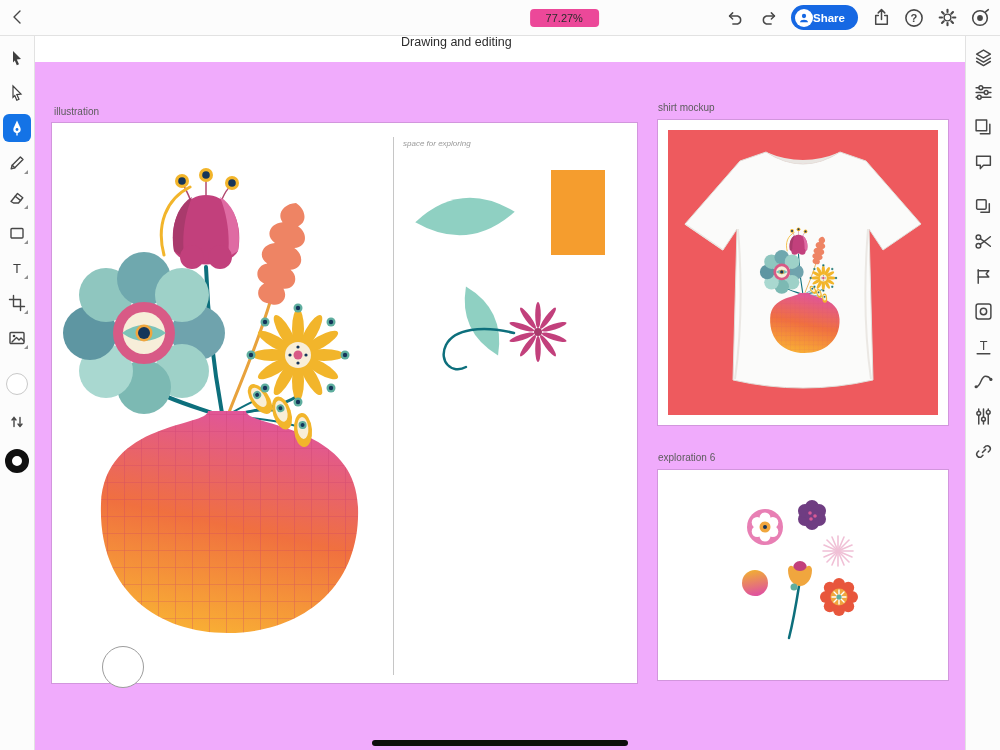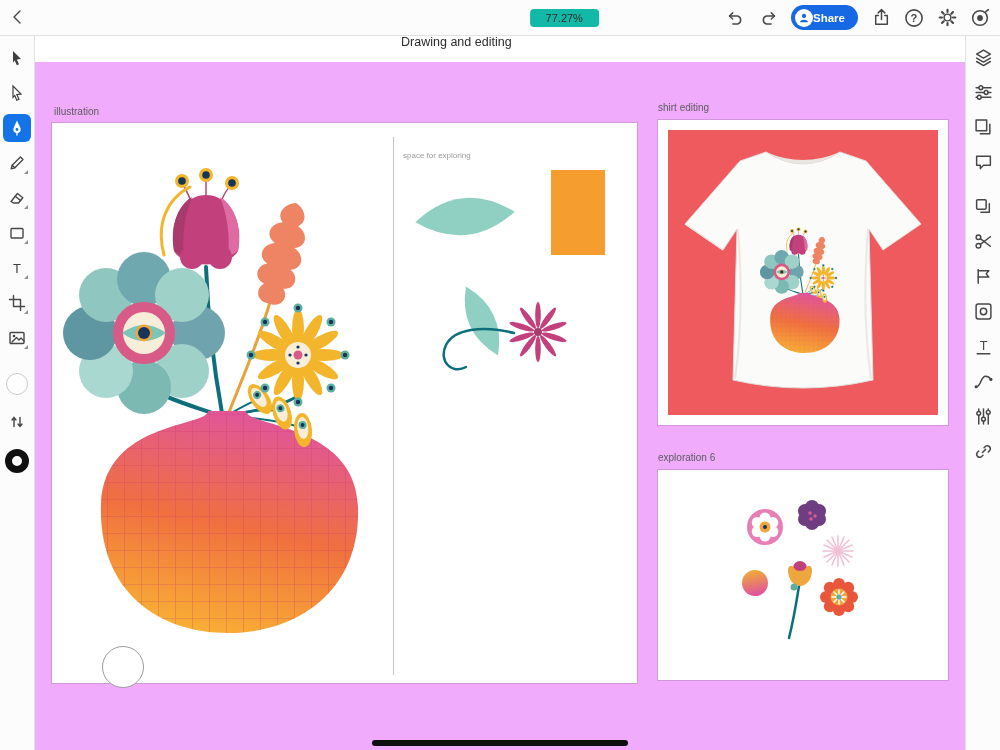--- a/index.html
+++ b/index.html
@@ -9,21 +9,21 @@
   
   .topbar { position:absolute; top:0; left:0; width:1000px; height:35px;
             background:#fcfcfc; border-bottom:1px solid #e2e2e2; z-index:10; }
   .back-btn { position:absolute; left:8px; top:7px; width:20px; height:20px;
               display:flex; align-items:center; justify-content:center; }
   .center-group { position:absolute; left:50%; top:0; transform:translateX(-50%);
                   height:35px; display:flex; align-items:center; }
   .title-col { display:flex; flex-direction:column; align-items:center; }
   .doc-dots { font-size:8px; color:#6a6a6a; line-height:7px; letter-spacing:1px; margin-bottom:1px; }
   .doc-title { font-size:12.5px; color:#2c2c2c;margin-top:40px; }
-  .zoom-pill { margin-left:18px; background:#14b8a6; border-radius:4px;
+  .zoom-pill { margin-left:18px; background:#ec4899; border-radius:4px;
                padding:3px 16px; font-size:11px; color:#2c2c2c; }
   .right-actions { position:absolute; right:10px; top:0; height:35px;
                    display:flex; align-items:center; gap:13px; }
   .icon-btn { width:20px; height:20px; display:flex; align-items:center; justify-content:center; }
   .share-btn { display:flex; align-items:center; gap:0; background:#1668e3;
                border-radius:13px; height:25px; padding:0 13px 0 4px; }
   .share-avatar { width:18px; height:18px; background:#fff; border-radius:50%;
                   display:flex; align-items:center; justify-content:center; }
   .share-label { color:#fff; font-size:11.5px; font-weight:bold; }
 
@@ -49,21 +49,21 @@
   .rtool.group-gap { margin-top:9px; }
 
   
   .canvas { position:absolute; left:35px; top:35px; width:930px; height:750px;
             background:#f0abfc; overflow:hidden;margin-top:27px; }
   .artboard { position:absolute; background:#fff; box-shadow:0 0 0 1px rgba(0,0,0,0.12); }
   .ab-label { position:absolute; font-size:10px; color:#5c5c5c; }
 
   .main-ab  { left:17px; top:61px; width:585px; height:560px; }
   .divider { position:absolute; left:341px; top:14px; height:538px; width:1px; background:#c6c6c6; }
-  .explore-note { position:absolute; left:351px; top:28px; font-size:8px; color:#9a9a9a; }
+  .explore-note { position:absolute; left:351px; top:16px; font-size:8px; color:#9a9a9a;font-style:italic; }
   .bouquet-svg { position:absolute; left:4px; top:36px; }
   .explore-svg { position:absolute; left:350px; top:30px; }
   .circle-outline { position:absolute; left:50px; top:523px; width:42px; height:42px;
                     border:1.5px solid #9d9d9d; border-radius:50%; background:#fff; box-sizing:border-box; }
 
   .shirt-ab { left:623px; top:58px; width:290px; height:305px; }
   .shirt-bg { position:absolute; left:10px; top:10px; width:270px; height:285px; background:#ee5a5e; }
 
   .expl2-ab { left:623px; top:408px; width:290px; height:210px; }
 
@@ -497,21 +497,21 @@
           <ellipse cx="0" cy="-17" rx="2.8" ry="13" transform="rotate(180)"></ellipse>
           <ellipse cx="0" cy="-17" rx="2.8" ry="13" transform="rotate(216)"></ellipse>
           <ellipse cx="0" cy="-17" rx="2.8" ry="13" transform="rotate(252)"></ellipse>
           <ellipse cx="0" cy="-17" rx="2.8" ry="13" transform="rotate(288)"></ellipse>
           <ellipse cx="0" cy="-17" rx="2.8" ry="13" transform="rotate(324)"></ellipse>
           <circle r="4" fill="#a93a6c"></circle>
         </g>
       </svg>
     </div>
 
-    <div class="ab-label" style="left:623px; top:40px;">shirt editing</div>
+    <div class="ab-label" style="left:623px; top:40px;">shirt mockup</div>
     <div class="artboard shirt-ab">
       <div class="shirt-bg">
         <svg width="270" height="285" viewBox="0 0 270 285">
           <path d="M98,22 Q135,46 172,22 L198,31 L253,94 L215,120 L201,99 L205,250 Q135,266 65,250 L69,99 L55,120 L17,94 L72,31 Z" fill="#fbfbfa" stroke="#e2ded9" stroke-width="1"></path>
           <path d="M98,22 Q135,46 172,22 Q135,38 98,22 Z" fill="#e9e6e2"></path>
           <path d="M70,99 C74,150 74,200 67,249" fill="none" stroke="#ebe8e4" stroke-width="2"></path>
           <path d="M200,99 C196,150 196,200 203,249" fill="none" stroke="#ebe8e4" stroke-width="2"></path>
           <path d="M17,94 L55,120" fill="none" stroke="#eae7e3" stroke-width="1.5"></path>
           <use href="#bouquet-design" transform="translate(90,95) scale(0.27)"></use>
         </svg>

